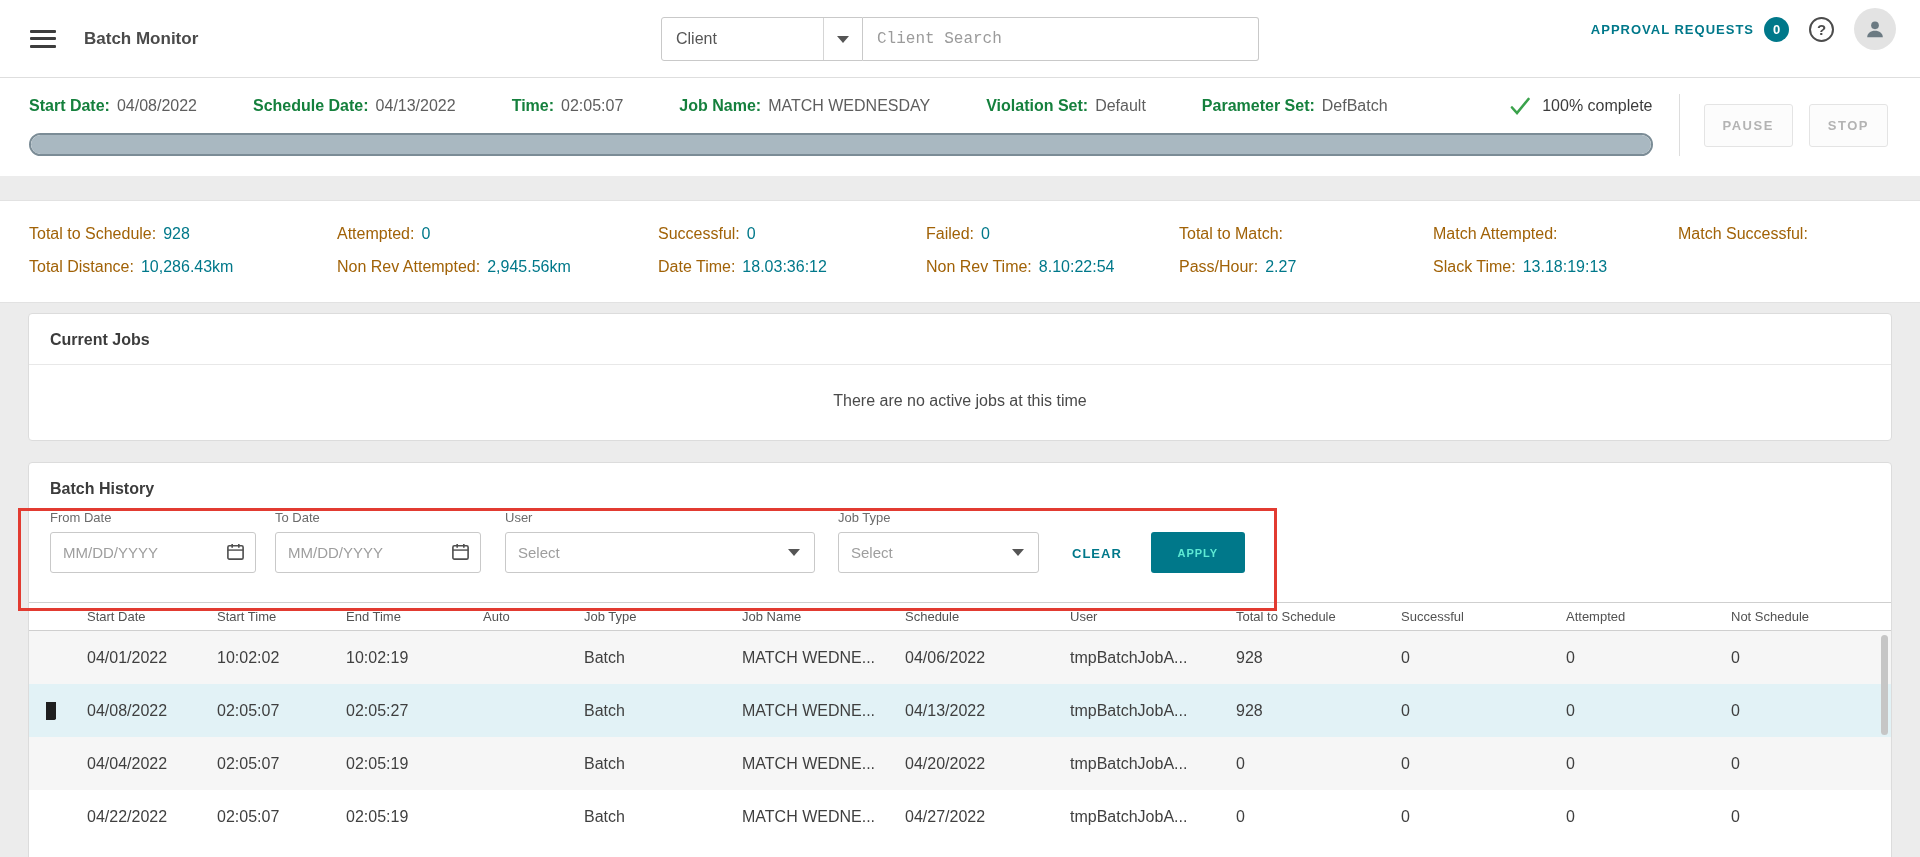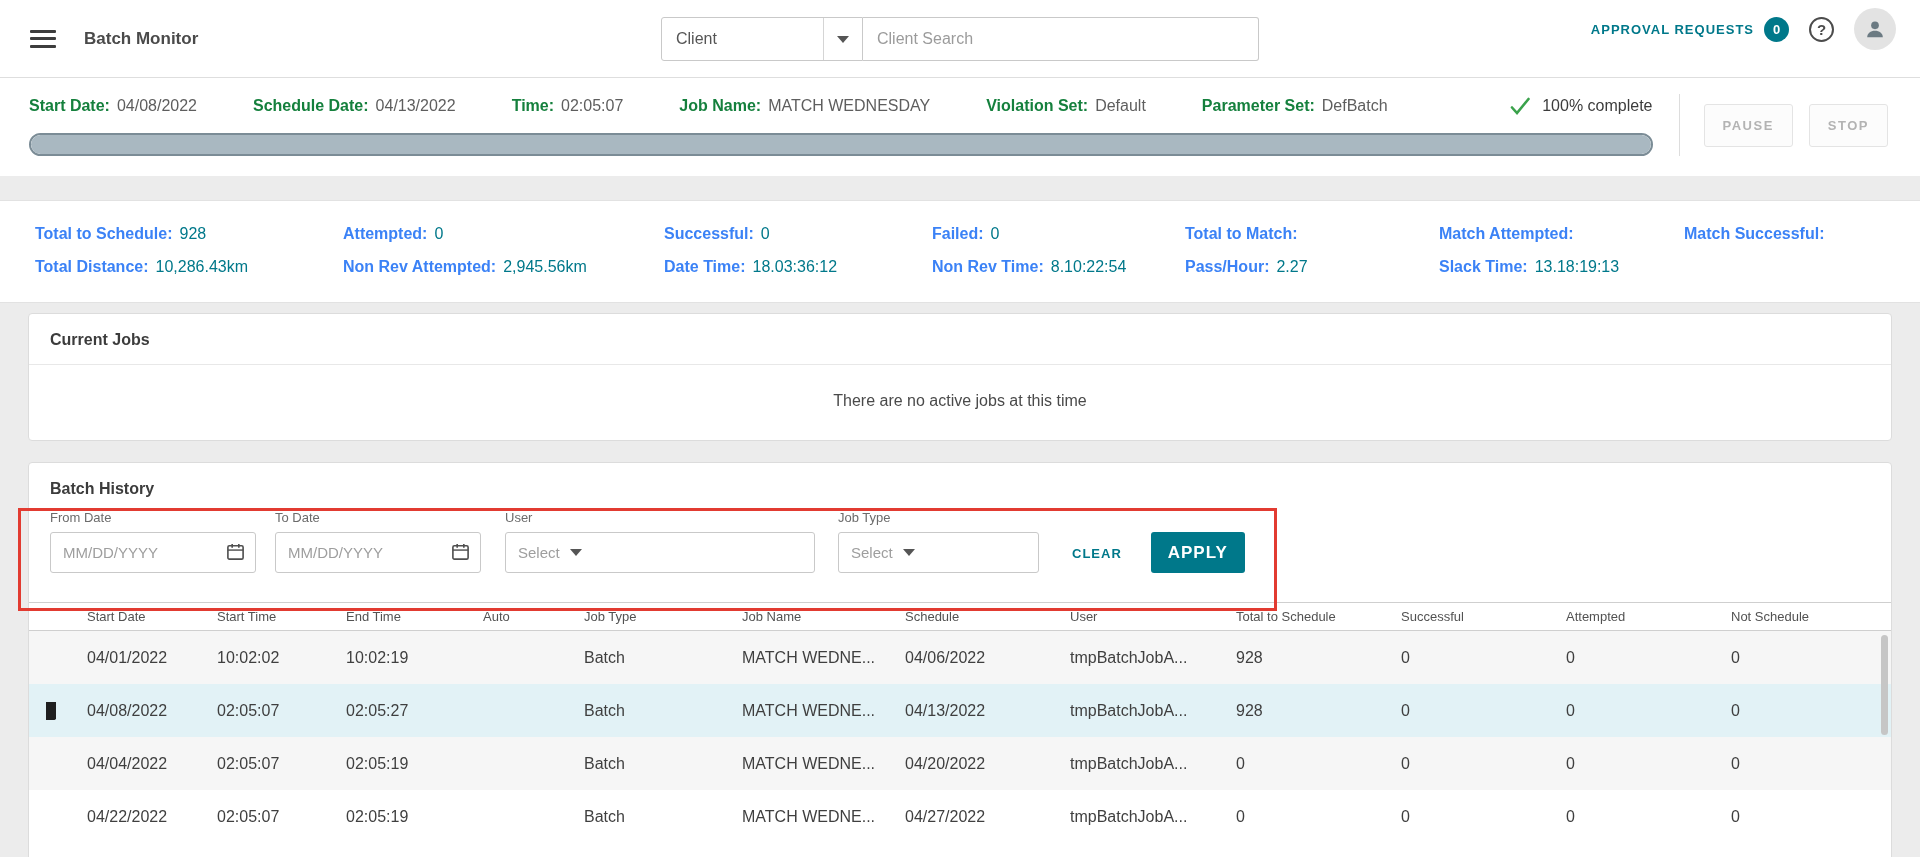--- a/index.html
+++ b/index.html
@@ -9,21 +9,21 @@
   
   .topbar { position:relative; height:78px; background:#fff; border-bottom:1px solid #dedede; display:flex; align-items:center; padding:0 30px; }
   .hamburger { width:26px; height:18px; display:flex; flex-direction:column; justify-content:space-between; cursor:pointer; }
   .hamburger span { display:block; height:3px; background:#3d3d3d; border-radius:1px; }
   .app-title { margin-left:28px; font-size:17px; color:#4a4a4a; font-weight:600; }
   .center-group { position:absolute; left:661px; top:17px; display:flex; }
   .client-select { width:202px; height:44px; border:1px solid #c9c9c9; border-radius:3px 0 0 3px; background:#fff; display:flex; align-items:center; padding:0 0 0 14px; font-size:16px; color:#555; cursor:pointer; }
   .client-select .sel-text { flex:1; }
   .client-select .sel-sep { width:1px; height:42px; background:#d5d5d5; }
   .caret { width:0; height:0; border-left:6px solid transparent; border-right:6px solid transparent; border-top:7px solid #555; margin:0 13px; }
-  .client-search { width:396px; height:44px; border:1px solid #c9c9c9; border-left:none; border-radius:0 3px 3px 0; padding:0 14px; font-size:16px; color:#444; font-family:Liberation Sans, sans-serif; }
+  .client-search { width:396px; height:44px; border:1px solid #c9c9c9; border-left:none; border-radius:0 3px 3px 0; padding:0 14px; font-size:16px; color:#444; font-family:Liberation Mono, monospace; }
   .client-search::placeholder { color:#9b9b9b; }
   .right-group { position:absolute; right:24px; top:0; height:58px; display:flex; align-items:center; gap:20px; }
   .approval { display:flex; align-items:center; gap:10px; cursor:pointer; }
   .approval-label { color:#00788a; font-size:13px; font-weight:700; letter-spacing:1px; }
   .approval-badge { min-width:25px; height:25px; border-radius:13px; background:#00788a; color:#fff; font-size:13px; font-weight:700; display:flex; align-items:center; justify-content:center; padding:0 7px; }
   .help-icon { width:25px; height:25px; border:2px solid #4c4c4c; border-radius:50%; color:#4c4c4c; font-size:15px; font-weight:700; display:flex; align-items:center; justify-content:center; cursor:pointer; }
   .avatar { width:42px; height:42px; border-radius:50%; background:#e3e3e3; display:flex; align-items:center; justify-content:center; cursor:pointer; }
 
   
   .status-section { background:#fff; display:flex; align-items:center; padding:16px 28px 20px 29px; margin-bottom:24px; }
@@ -38,46 +38,46 @@
   .status-controls { display:flex; align-items:center; }
   .v-divider { width:1px; height:62px; background:#ddd; margin-right:24px; }
   .ctl-btn { font-family:inherit; background:#fcfcfc; border:1px solid #e4e4e4; border-radius:3px; color:#b3b3b3; font-size:13px; font-weight:700; letter-spacing:1.5px; padding:13px 18px; margin-right:16px; cursor:pointer; }
   .ctl-btn:last-child { margin-right:4px; }
 
   
   .stats-band { background:#fff; border-top:1px solid #e2e2e2; border-bottom:1px solid #e2e2e2; padding:24px 0 26px 29px; margin-bottom:10px; }
   .stats-row { display:grid; grid-template-columns:308px 321px 268px 253px 254px 245px auto; }
   .stats-row + .stats-row { margin-top:15px; }
   .stat { display:flex; gap:7px; font-size:16px; white-space:nowrap; }
-  .s-label { font-weight:700; color:#3b82f6;margin-left:6px; }
+  .s-label { font-weight:400; color:#a16207; }
   .s-value { color:#00788a; }
 
   
   .card { background:#fff; border:1px solid #dcdcdc; border-radius:4px; margin:0 28px; }
   .current-jobs { margin-bottom:21px; }
   .card-title { font-size:16px; font-weight:700; color:#3c3c3c; }
   .cj-head { padding:17px 21px 15px; border-bottom:1px solid #e8e8e8; }
   .cj-empty { padding:27px 0 30px; text-align:center; font-size:16px; color:#4a4a4a; }
 
   
   .batch-history { position:relative; padding-top:17px; min-height:420px; }
   .bh-title { margin:0 0 12px 21px; }
   .filters { display:flex; align-items:flex-end; padding:0 21px; margin-bottom:29px; }
   .fgroup { display:flex; flex-direction:column; }
   .flabel { font-size:13px; color:#6b6b6b; margin-bottom:7px; }
   .date-wrap { position:relative; }
   .date-input { width:206px; height:41px; border:1px solid #c9c9c9; border-radius:3px; padding:0 40px 0 12px; font-size:15px; color:#444; font-family:inherit; }
   .date-input::placeholder { color:#9e9e9e; }
   .cal-icon { position:absolute; right:11px; top:10px; cursor:pointer; }
   .gap19 { margin-left:19px; } .gap24 { margin-left:24px; } .gap23 { margin-left:23px; }
-  .select-box { height:41px; border:1px solid #c9c9c9; border-radius:3px; background:#fff; display:flex; align-items:center; justify-content:flex-start; padding:0 4px 0 12px; font-size:15px; color:#9e9e9e; cursor:pointer; }
+  .select-box { height:41px; border:1px solid #c9c9c9; border-radius:3px; background:#fff; display:flex; align-items:center; justify-content:space-between; padding:0 4px 0 12px; font-size:15px; color:#9e9e9e; cursor:pointer; }
   .select-user { width:310px; } .select-jobtype { width:201px; }
   .select-box .caret { border-top-color:#555; margin:0 10px; }
   .clear-btn { background:none; border:none; font-family:inherit; color:#00788a; font-size:13px; font-weight:700; letter-spacing:1px; margin:0 0 12px 33px; cursor:pointer; }
-  .apply-btn { background:#00788a; border:none; border-radius:3px; color:#ffffff; font-family:inherit; font-size:17px; font-weight:700; letter-spacing:1px; width:94px; height:41px; margin-left:29px; cursor:pointer; }
+  .apply-btn { background:#00788a; border:none; border-radius:3px; color:#5eead4; font-family:inherit; font-size:11px; font-weight:700; letter-spacing:1px; width:94px; height:41px; margin-left:29px; cursor:pointer; }
 
   
   .table-wrap { position:relative; }
   .tgrid { display:grid; grid-template-columns:48px 130px 129px 137px 101px 158px 163px 165px 166px 165px 165px 165px 1fr; align-items:center; }
   .thead { height:29px; border-top:1px solid #cfcfcf; border-bottom:1px solid #cfcfcf; background:#fff; }
   .th { font-size:13px; color:#525252; padding-left:10px; white-space:nowrap; overflow:hidden; }
   .trow { height:53px; cursor:pointer; }
   .trow.striped { background:#f6f6f6; }
   .trow.selected { background:#e2f2f6; }
   .td { font-size:16px; color:#3f3f3f; padding-left:10px; white-space:nowrap; overflow:hidden; text-overflow:ellipsis; }

